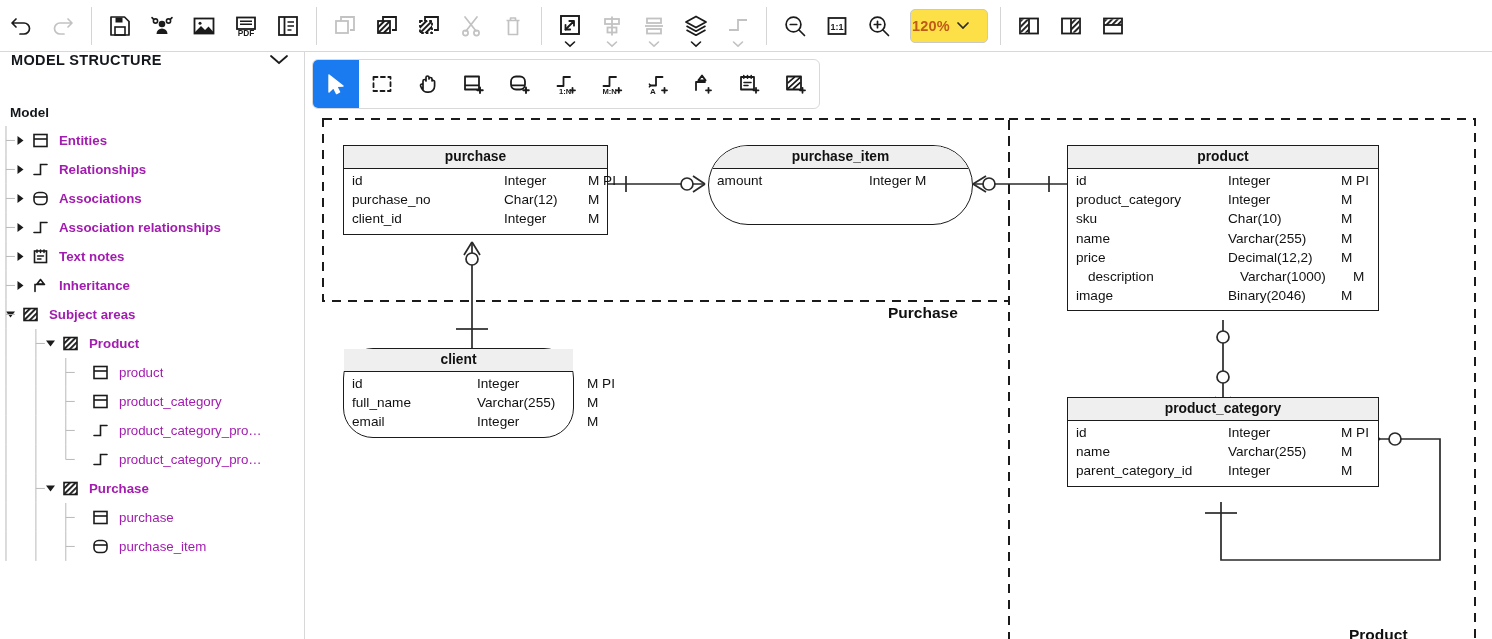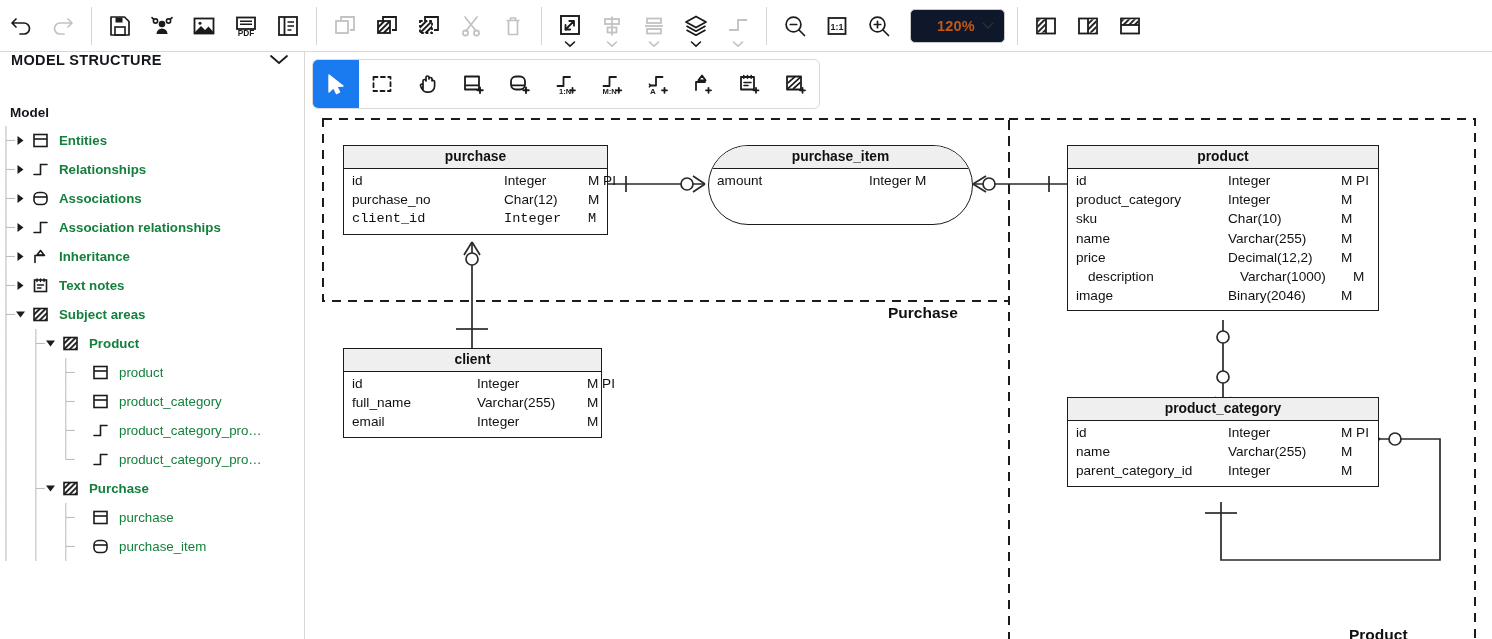--- a/index.html
+++ b/index.html
@@ -32,23 +32,23 @@
   .tb-caret {
     position: absolute; bottom: -1px; left: 50%;
     transform: translateX(-50%);
     width: 12px; height: 8px;
   }
 
   
   #zoom-field {
     height: 34px; min-width: 78px;
     border: 1px solid #c9c9c9; border-radius: 5px;
-    background: #0f172a;
+    background: #fde047;
     display: flex; align-items: center; gap: 6px;
-    padding: 0 9px 0 26px; margin-left: 10px; cursor: pointer;
+    padding: 0 9px 0 1px; margin-left: 10px; cursor: pointer;
   }
   #zoom-value {
     font-size: 14.5px; font-weight: bold; color: #c05a17;
     letter-spacing: .2px;
   }
 
   
   #sidebar {
     position: absolute; top: 52px; left: 0;
     width: 305px; height: 587px;
@@ -78,21 +78,21 @@
     width: 13px; height: 13px; flex: 0 0 13px;
     display: flex; align-items: center; justify-content: center;
     margin-right: 4px;
   }
   .node .ico {
     width: 19px; height: 19px; flex: 0 0 19px;
     margin-right: 9px;
     display: flex; align-items: center; justify-content: center;
   }
   .node .lbl {
-    font-size: 13.3px; color: #15803d; overflow: hidden;
+    font-size: 13.3px; color: #a21caf; overflow: hidden;
     text-overflow: ellipsis;
   }
   .node.bold .lbl { font-weight: bold; }
   
   .node .guide {
     position: absolute; left: 0; top: 0; bottom: 0; width: 100%;
     pointer-events: none;
   }
 
   
@@ -464,45 +464,45 @@
           <svg class="guide" viewBox="0 0 305 29" preserveAspectRatio="none">
             <path d="M6 0 V29 M6 14.5 H15" fill="none" stroke="#b9b9b9" stroke-width="1"></path>
           </svg>
           <span class="twisty">
             <svg width="9" height="11" viewBox="0 0 9 11">
               <path d="M1.5 1 L7.5 5.5 L1.5 10 Z" fill="#1b1b1b"></path>
             </svg>
           </span>
           <span class="ico">
             <svg width="19" height="19" viewBox="0 0 19 19">
-              <path d="M4 15.5 V8.5 H13.5" fill="none" stroke="#1b1b1b" stroke-width="1.6" stroke-linecap="round"></path>
-              <path d="M9.5 3.5 L13 8 H6 Z" fill="none" stroke="#1b1b1b" stroke-width="1.6" stroke-linejoin="round"></path>
-            </svg>
-          </span>
-          <span class="lbl">Inheritance</span>
+              <rect x="3.5" y="4" width="12" height="11.5" fill="none" stroke="#1b1b1b" stroke-width="1.6"></rect>
+              <path d="M6 3 V5.5 M9.5 3 V5.5 M13 3 V5.5" stroke="#1b1b1b" stroke-width="1.5" stroke-linecap="round"></path>
+              <path d="M6.5 9 H12.5 M6.5 12 H10" stroke="#1b1b1b" stroke-width="1.4" stroke-linecap="round"></path>
+            </svg>
+          </span>
+          <span class="lbl">Text notes</span>
         </div>
         <div class="node bold" style="padding-left: 14px;">
           <svg class="guide" viewBox="0 0 305 29" preserveAspectRatio="none">
             <path d="M6 0 V29 M6 14.5 H15" fill="none" stroke="#b9b9b9" stroke-width="1"></path>
           </svg>
           <span class="twisty">
             <svg width="9" height="11" viewBox="0 0 9 11">
               <path d="M1.5 1 L7.5 5.5 L1.5 10 Z" fill="#1b1b1b"></path>
             </svg>
           </span>
           <span class="ico">
             <svg width="19" height="19" viewBox="0 0 19 19">
-              <rect x="3.5" y="4" width="12" height="11.5" fill="none" stroke="#1b1b1b" stroke-width="1.6"></rect>
-              <path d="M6 3 V5.5 M9.5 3 V5.5 M13 3 V5.5" stroke="#1b1b1b" stroke-width="1.5" stroke-linecap="round"></path>
-              <path d="M6.5 9 H12.5 M6.5 12 H10" stroke="#1b1b1b" stroke-width="1.4" stroke-linecap="round"></path>
-            </svg>
-          </span>
-          <span class="lbl">Text notes</span>
-        </div>
-        <div class="node bold" style="padding-left: 14px;">
+              <path d="M4 15.5 V8.5 H13.5" fill="none" stroke="#1b1b1b" stroke-width="1.6" stroke-linecap="round"></path>
+              <path d="M9.5 3.5 L13 8 H6 Z" fill="none" stroke="#1b1b1b" stroke-width="1.6" stroke-linejoin="round"></path>
+            </svg>
+          </span>
+          <span class="lbl">Inheritance</span>
+        </div>
+        <div class="node bold" style="padding-left: 4px;">
           <svg class="guide" viewBox="0 0 305 29" preserveAspectRatio="none">
             <path d="M6 0 V29 M6 14.5 H15" fill="none" stroke="#b9b9b9" stroke-width="1"></path>
           </svg>
           <span class="twisty">
             <svg width="11" height="9" viewBox="0 0 11 9">
               <path d="M1 1.5 L10 1.5 L5.5 7.5 Z" fill="#1b1b1b"></path>
             </svg>
           </span>
           <span class="ico">
             <svg width="19" height="19" viewBox="0 0 19 19">
@@ -687,39 +687,39 @@
       <div class="attr" style="grid-template-columns: 152px 84px 1fr;">
         <span class="a-name">id</span>
         <span class="a-type">Integer</span>
         <span class="a-flag">M PI</span>
       </div>
       <div class="attr" style="grid-template-columns: 152px 84px 1fr;">
         <span class="a-name">purchase_no</span>
         <span class="a-type">Char(12)</span>
         <span class="a-flag">M</span>
       </div>
-      <div class="attr" style="grid-template-columns: 152px 84px 1fr; font-family: Liberation Mono, monospace;">
+      <div class="attr" style="grid-template-columns: 152px 84px 1fr;">
         <span class="a-name">client_id</span>
         <span class="a-type">Integer</span>
         <span class="a-flag">M</span>
       </div>
     </div>
   </div>
 
   <div class="entity assoc" style="left:403px; top:93px; width:265px; height:80px;">
     <div class="ehead">purchase_item</div>
     <div class="ebody">
       <div class="attr" style="grid-template-columns: 152px 1fr; ">
         <span class="a-name">amount</span>
         <span class="a-type"><span>Integer</span> <span>M</span></span>
       </div>
     </div>
   </div>
 
-  <div class="entity" style="left:38px; top:296px; width:259px;">
+  <div class="entity" style="left:38px; top:296px; width:231px;border-radius:30px;">
     <div class="ehead">client</div>
     <div class="ebody">
       <div class="attr" style="grid-template-columns: 125px 110px 1fr;">
         <span class="a-name">id</span>
         <span class="a-type">Integer</span>
         <span class="a-flag">M PI</span>
       </div>
       <div class="attr" style="grid-template-columns: 125px 110px 1fr;">
         <span class="a-name">full_name</span>
         <span class="a-type">Varchar(255)</span>

